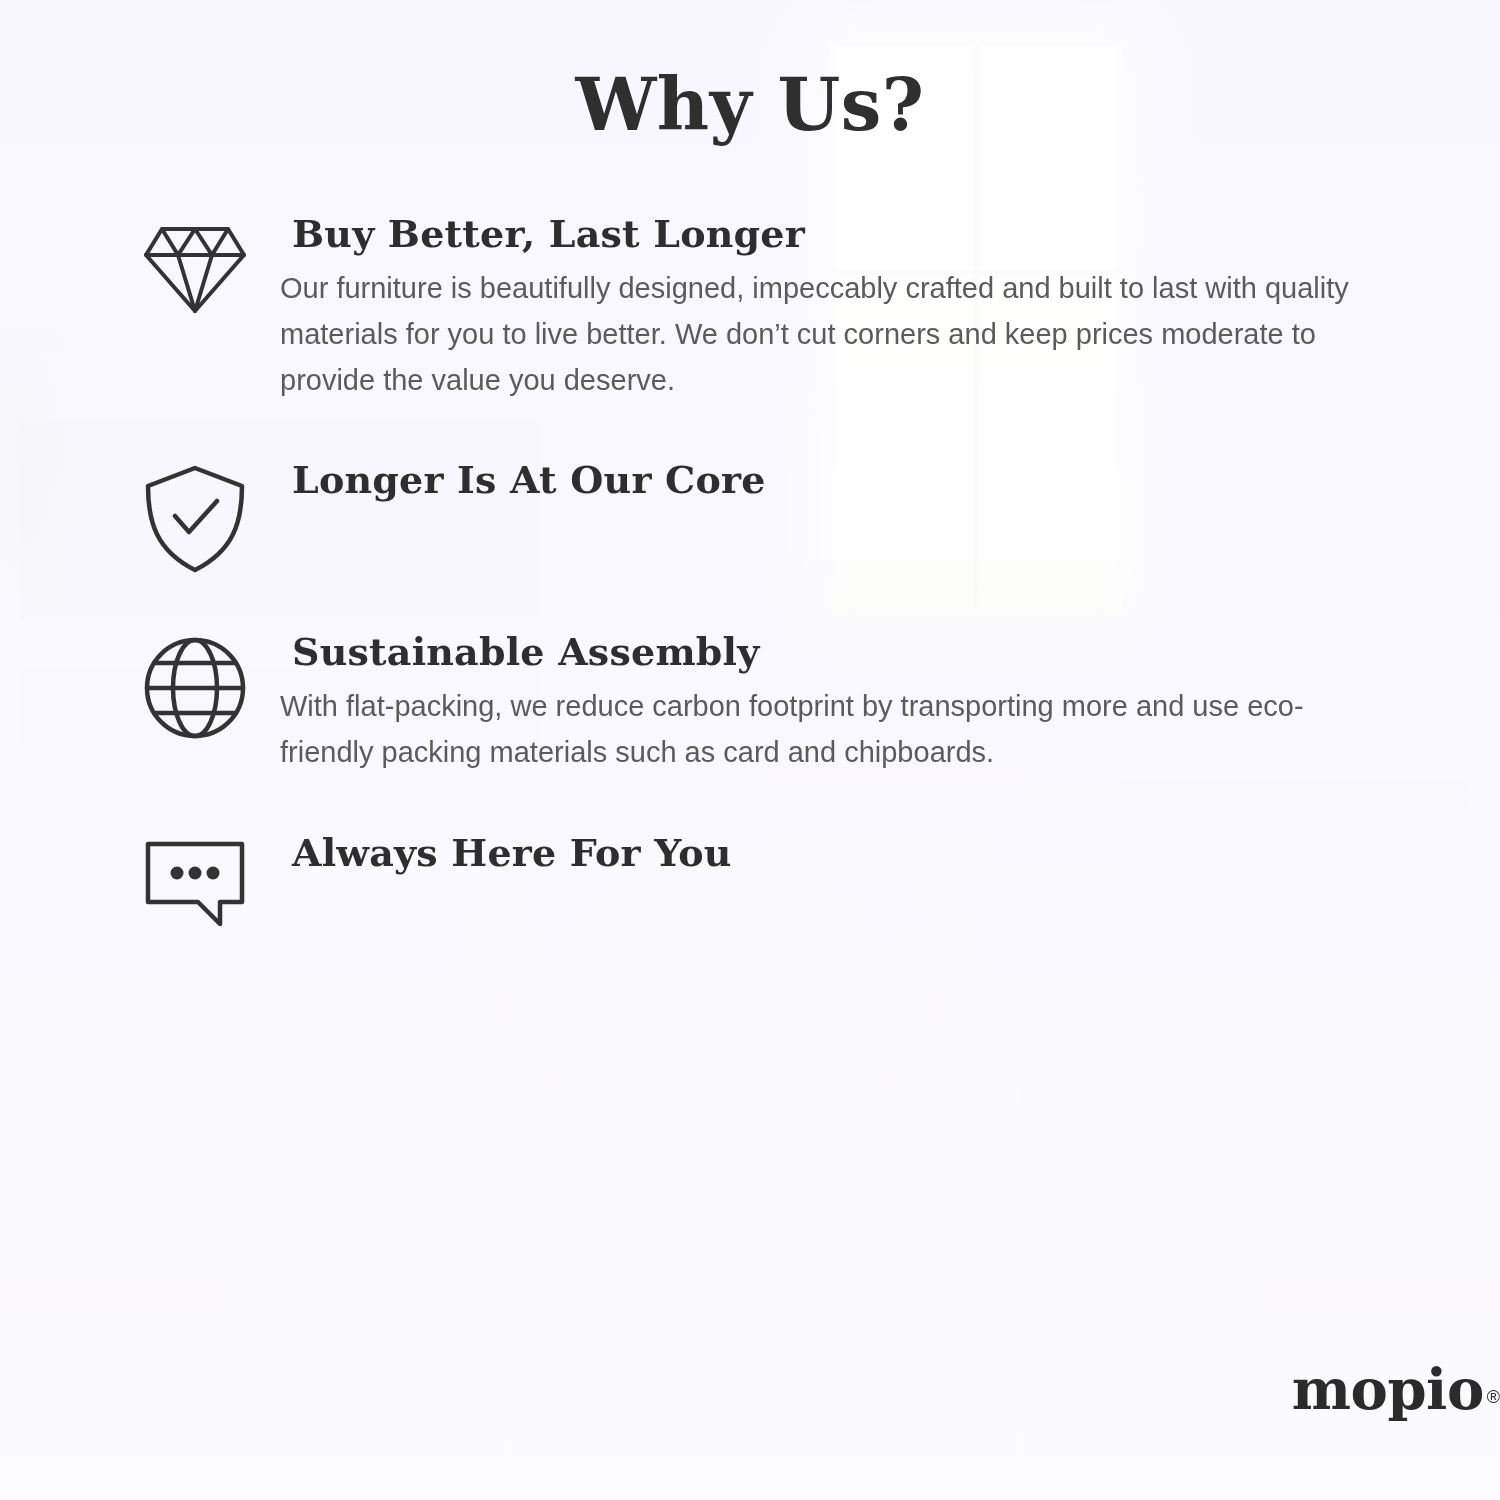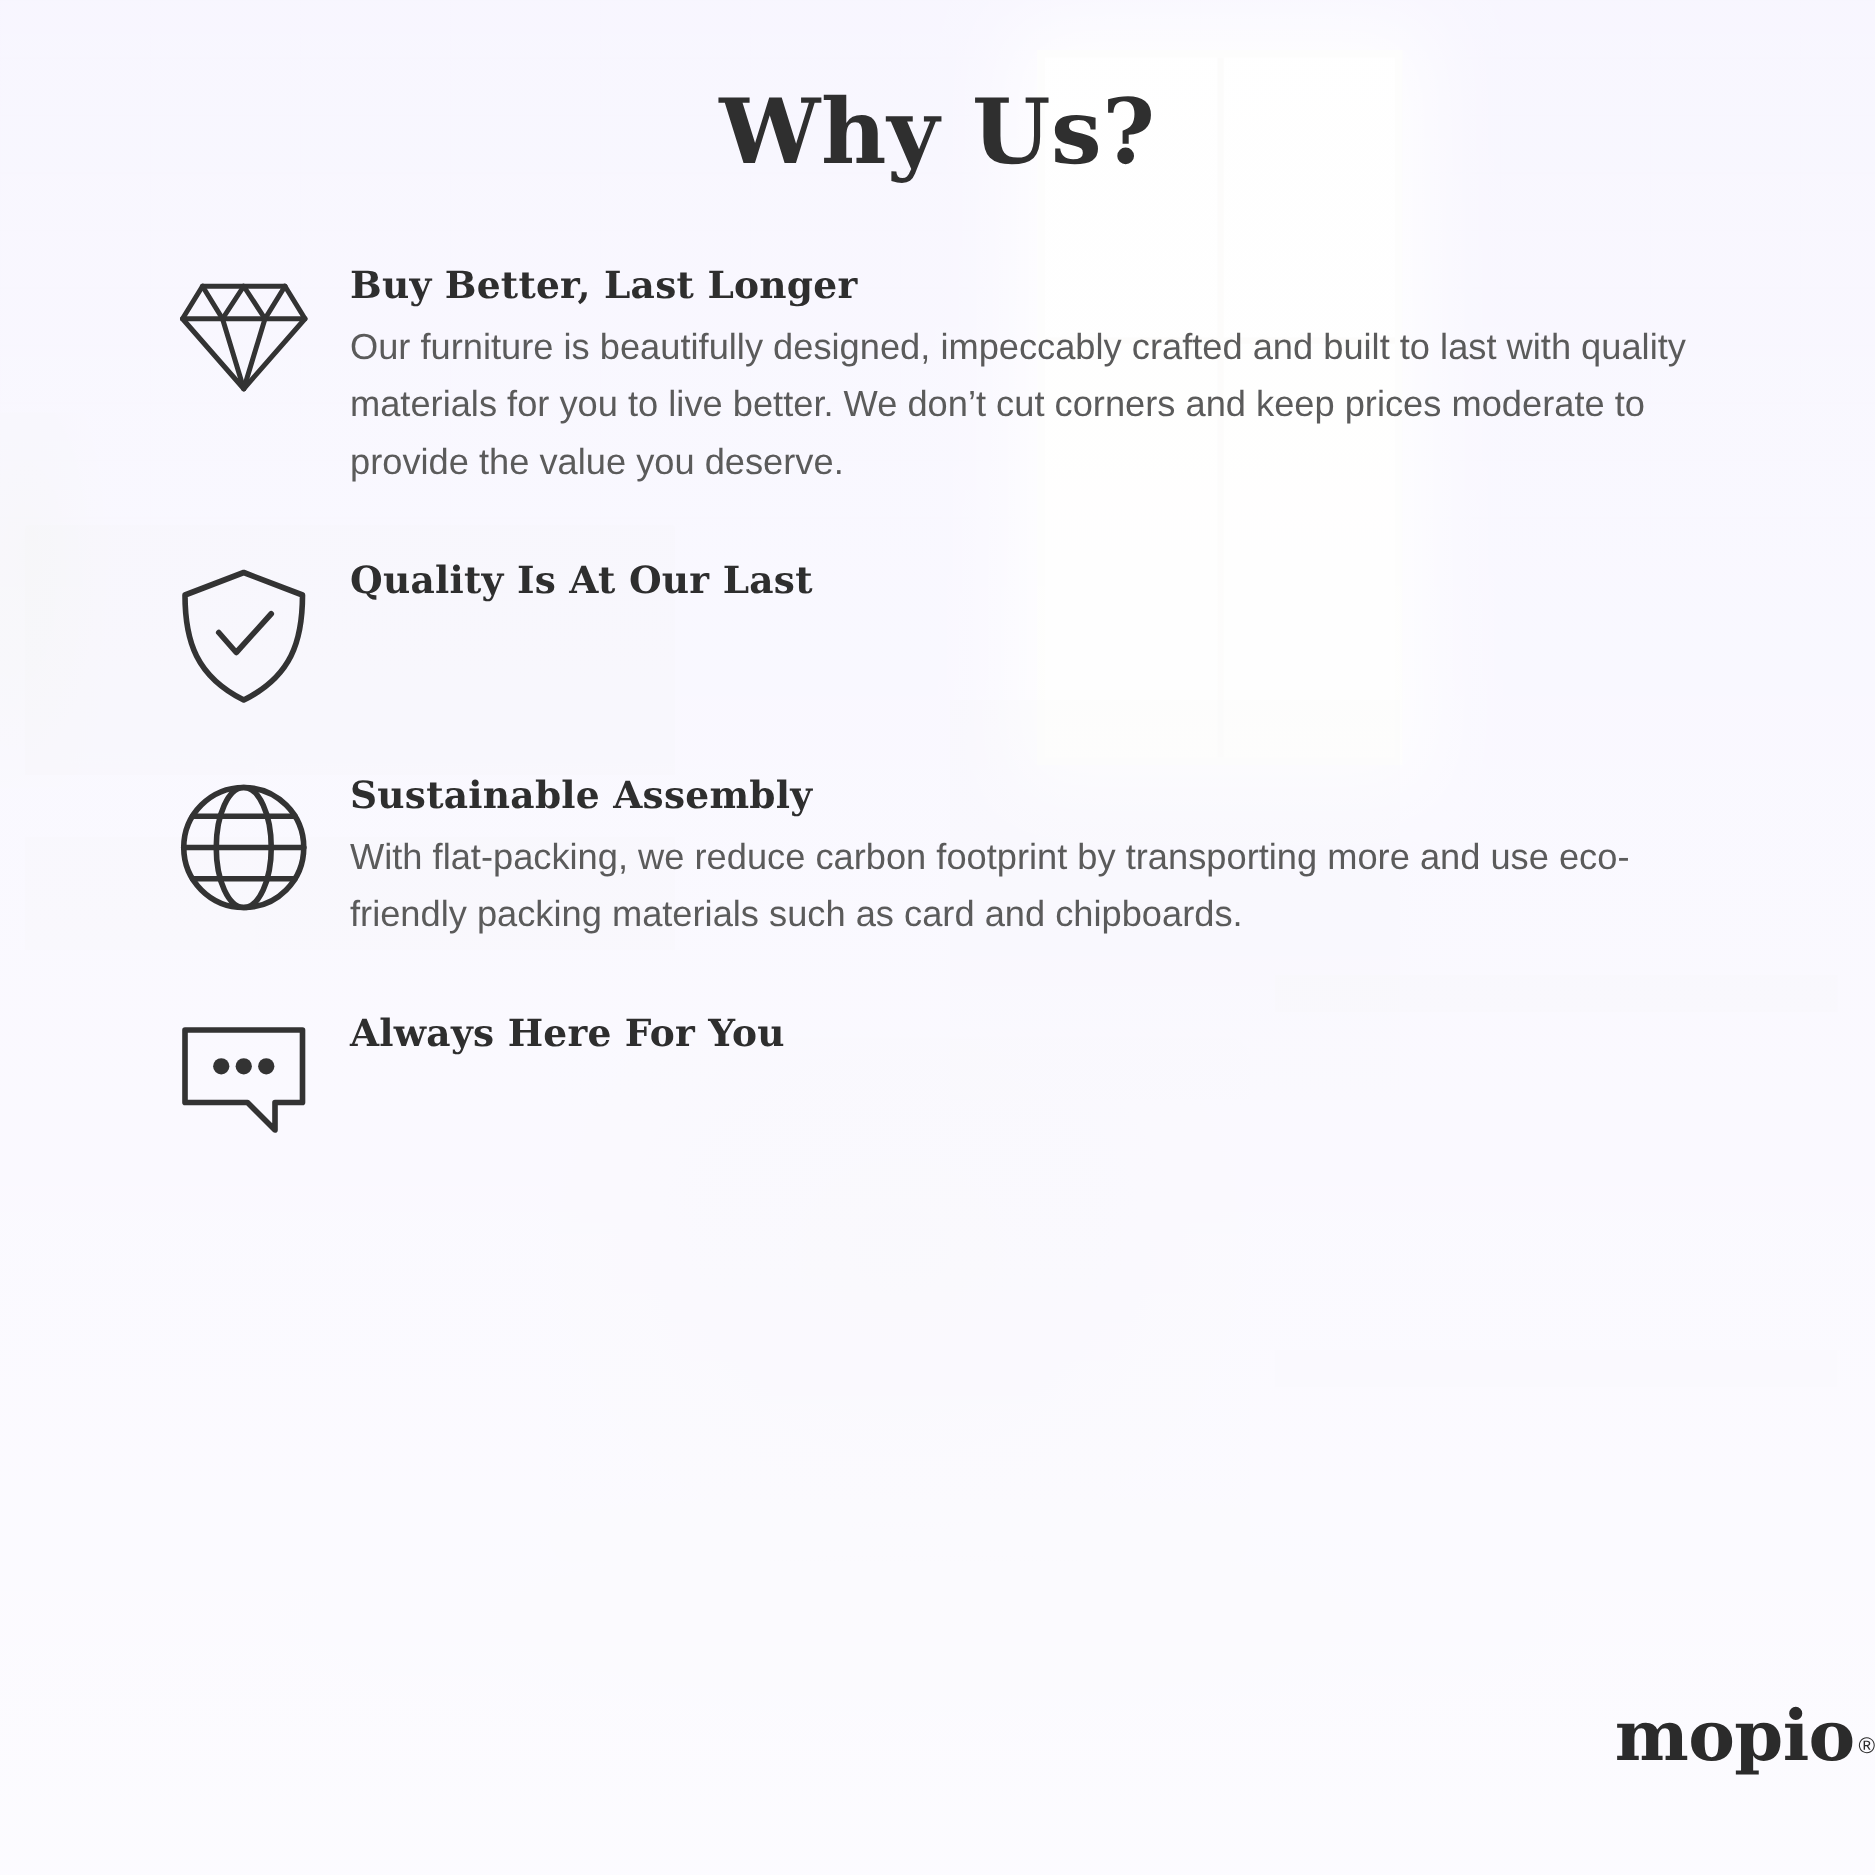--- a/index.html
+++ b/index.html
@@ -154,23 +154,23 @@
   }
 
   .feature-text {
     flex: 1 1 auto;
     padding-right: 10px;
   }
 
   .feature-title {
     font-family: "DejaVu Serif", "Liberation Serif", serif;
     font-weight: bold;
-    font-size: 30px;
+    font-size: 38px;
     color: #2e2e2e;
-    margin: 0 0 10px 0;
+    margin: 0 0 10px 12px;
     letter-spacing: 0.2px;
   }
 
   .feature-body {
     font-family: "Liberation Sans", sans-serif;
     font-size: 29px;
     line-height: 1.58;
     color: #5b5b5b;
     margin: 0;
     max-width: 1130px;
@@ -240,21 +240,21 @@
       </div>
 
       <div class="feature">
         <div class="icon-wrap">
           <svg width="108" height="112" viewBox="0 0 108 112" fill="none" stroke="#333333" stroke-width="4.5" stroke-linejoin="round" stroke-linecap="round">
             <path d="M54 5 L101 23 C101 60 92 88 54 107 C16 88 7 60 7 23 Z"></path>
             <path d="M34 53 L48 69 L76 38"></path>
           </svg>
         </div>
         <div class="feature-text">
-          <h2 class="feature-title">Quality Is At Our Last</h2>
+          <h2 class="feature-title">Longer Is At Our Core</h2>
         </div>
       </div>
 
       <div class="feature">
         <div class="icon-wrap">
           <svg width="106" height="106" viewBox="0 0 106 106" fill="none" stroke="#333333" stroke-width="4.5" stroke-linejoin="round" stroke-linecap="round">
             <circle cx="53" cy="53" r="48"></circle>
             <ellipse cx="53" cy="53" rx="22" ry="48"></ellipse>
             <path d="M5 53 H101"></path>
             <path d="M12 28 H94"></path>

